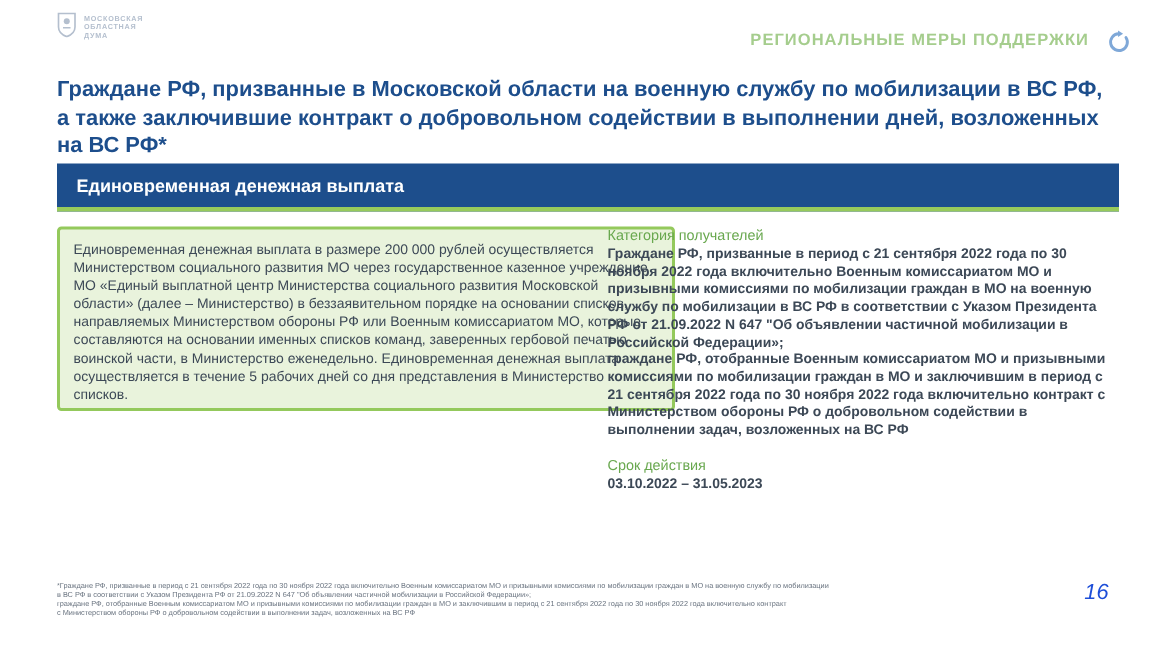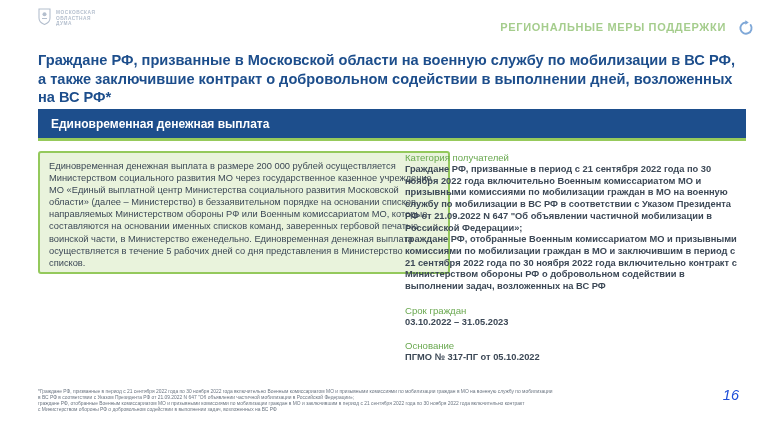--- a/index.html
+++ b/index.html
@@ -173,26 +173,22 @@
     <span>Единовременная денежная выплата в размере 200 000 рублей осуществляется Министерством социального развития МО через государственное казенное учреждение МО «Единый выплатной центр Министерства социального развития Московской области» (далее – Министерство) в беззаявительном порядке на основании списков, направляемых Министерством обороны РФ или Военным комиссариатом МО, которые составляются на основании именных списков команд, заверенных гербовой печатью воинской части, в Министерство еженедельно. Единовременная денежная выплата осуществляется в течение 5 рабочих дней со дня представления в Министерство списков.</span>
   </div>
 
   <div class="details">
     <div class="detail-block">
       <p class="detail-heading">Категория получателей</p>
       <p class="detail-text">Граждане РФ, призванные в период с 21 сентября 2022 года по 30 ноября 2022 года включительно Военным комиссариатом МО и призывными комиссиями по мобилизации граждан в МО на военную службу по мобилизации в ВС РФ в соответствии с Указом Президента РФ от 21.09.2022 N 647 "Об объявлении частичной мобилизации в Российской Федерации»;
 граждане РФ, отобранные Военным комиссариатом МО и призывными комиссиями по мобилизации граждан в МО и заключившим в период с 21 сентября 2022 года по 30 ноября 2022 года включительно контракт с Министерством обороны РФ о добровольном содействии в выполнении задач, возложенных на ВС РФ</p>
     </div>
     <div class="detail-block">
-      <p class="detail-heading">Срок граждан</p>
+      <p class="detail-heading">Срок действия</p>
       <p class="detail-text">03.10.2022 – 31.05.2023</p>
-    </div>
-    <div class="detail-block">
-      <p class="detail-heading">Основание</p>
-      <p class="detail-text">ПГМО № 317-ПГ от 05.10.2022</p>
     </div>
   </div>
 
   <div class="footnote">*Граждане РФ, призванные в период с 21 сентября 2022 года по 30 ноября 2022 года включительно Военным комиссариатом МО и призывными комиссиями по мобилизации граждан в МО на военную службу по мобилизации
 в ВС РФ в соответствии с Указом Президента  РФ от 21.09.2022 N 647 "Об объявлении частичной мобилизации в Российской Федерации»;
 граждане РФ, отобранные Военным комиссариатом МО и призывными комиссиями по мобилизации граждан в МО и заключившим в период с 21 сентября 2022 года по 30 ноября 2022 года включительно контракт
 с Министерством обороны РФ о добровольном содействии в выполнении задач, возложенных на ВС РФ</div>
 
   <div class="page-number">16</div>
 

